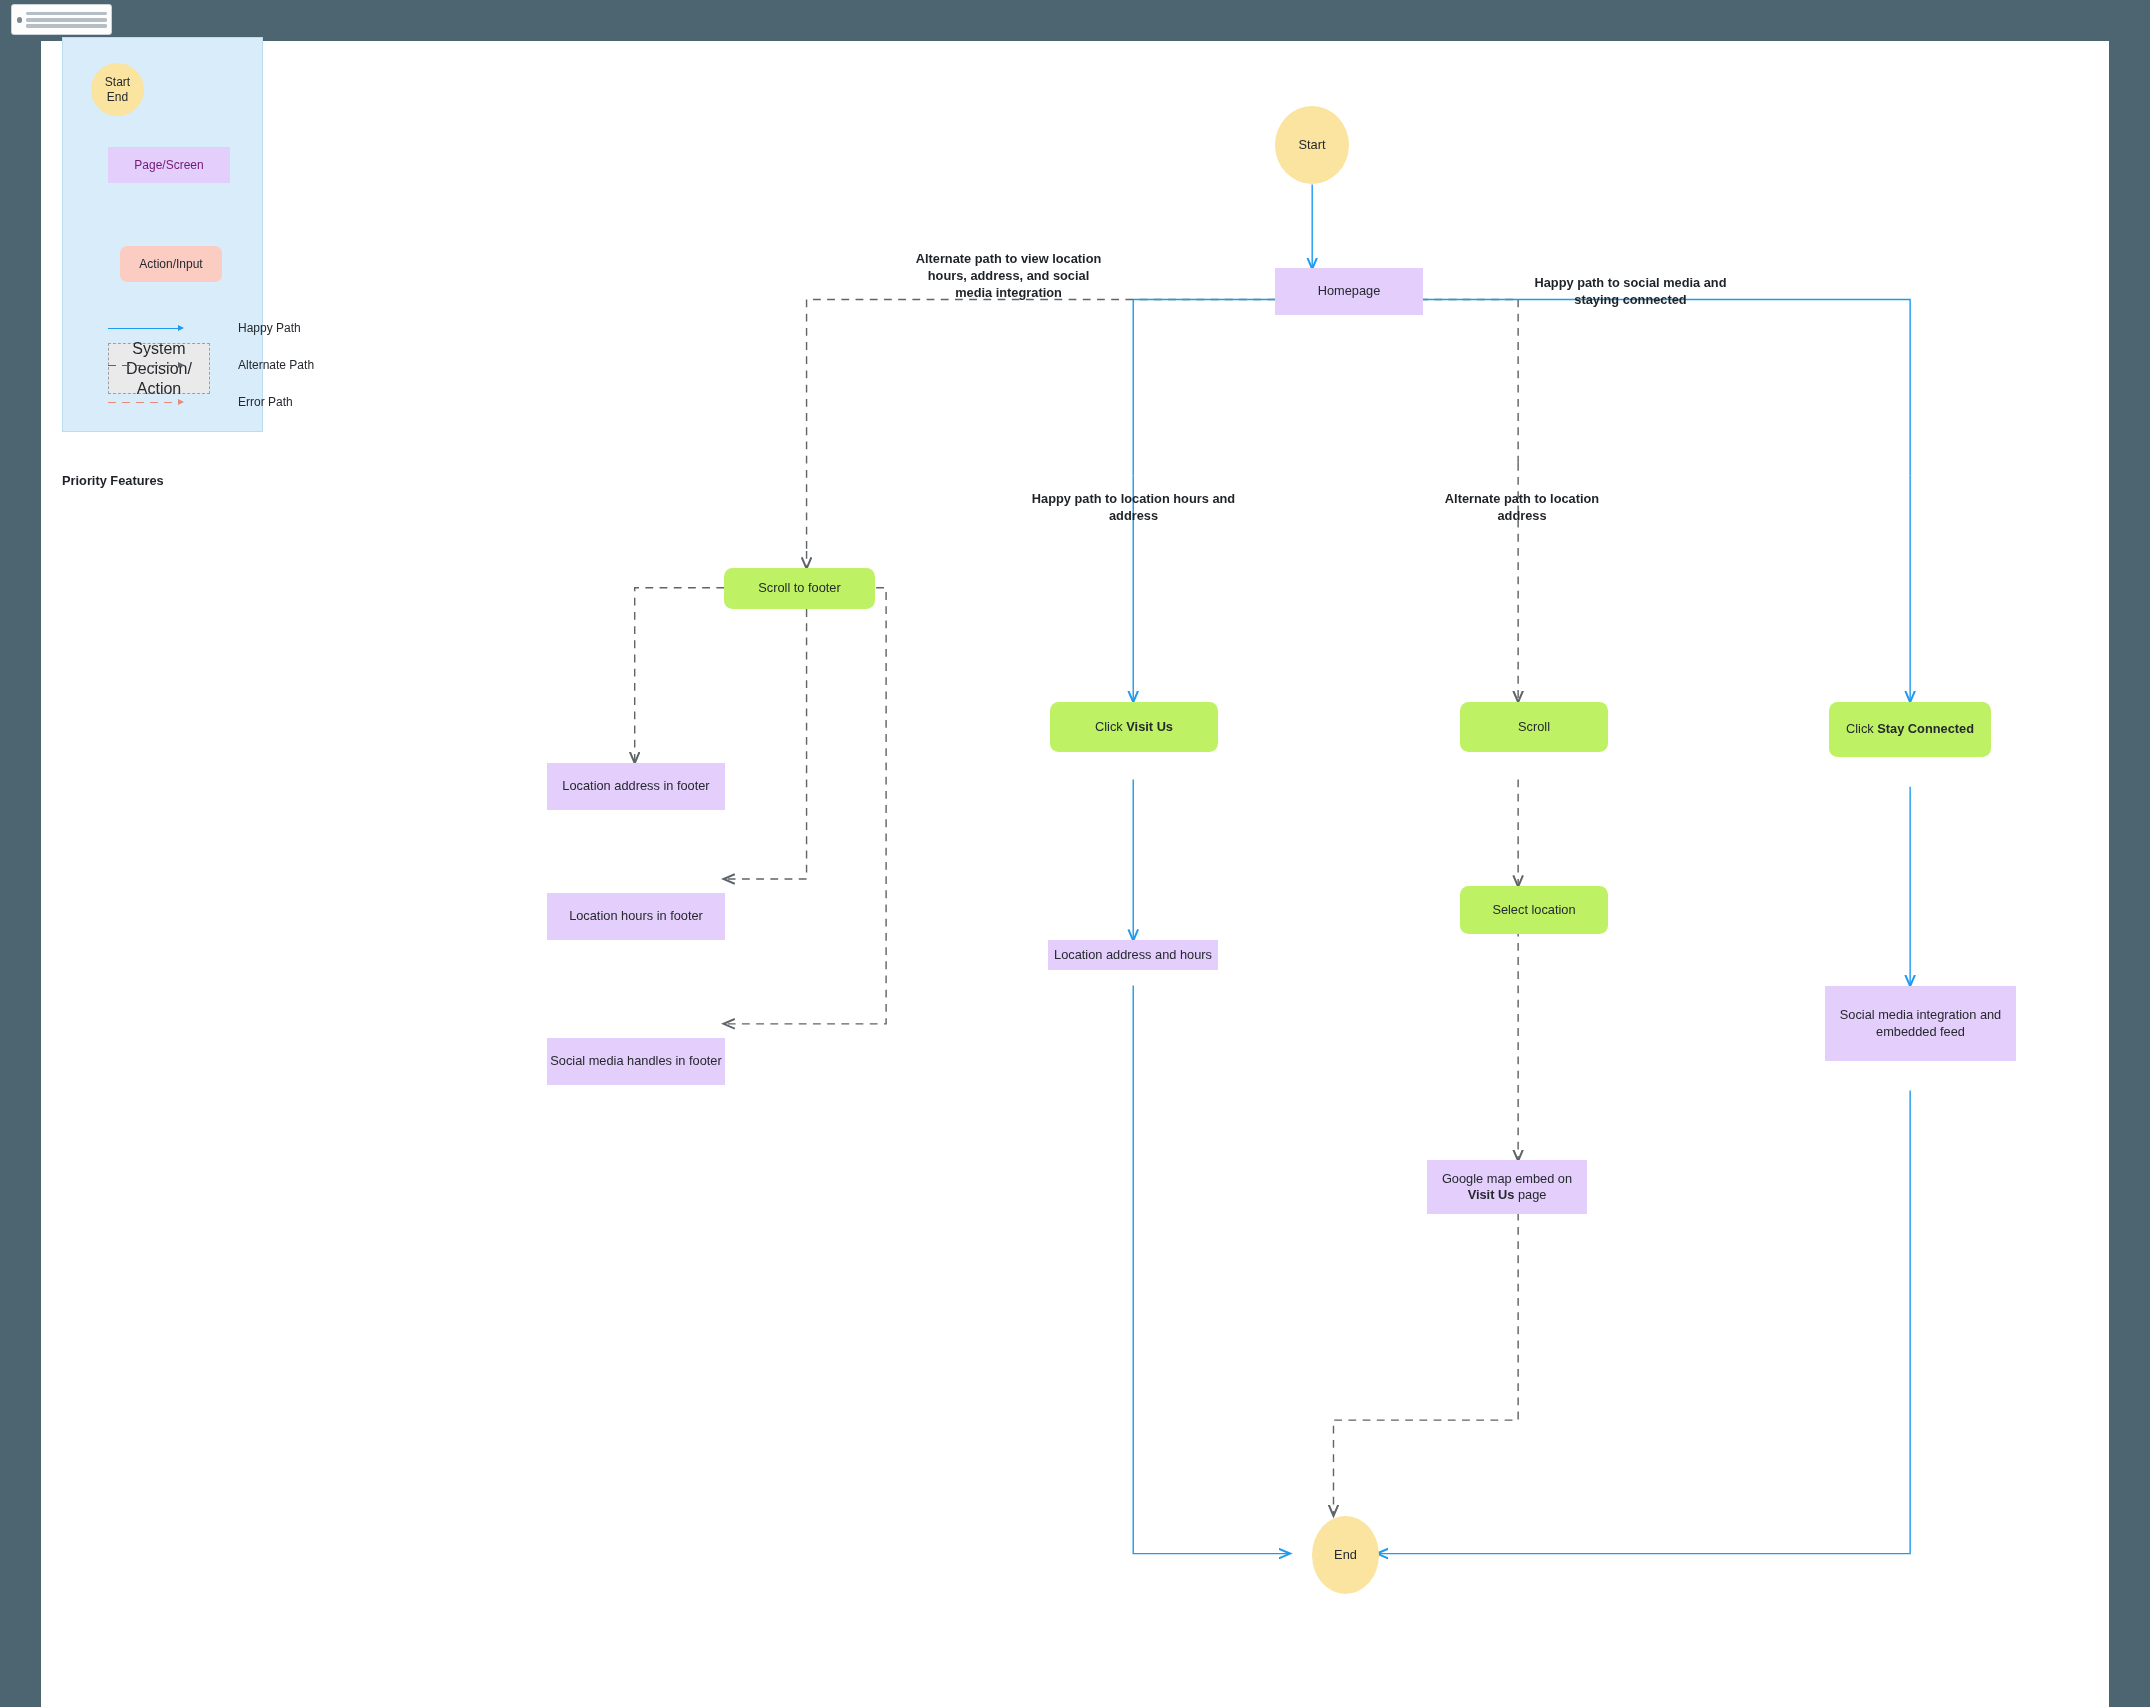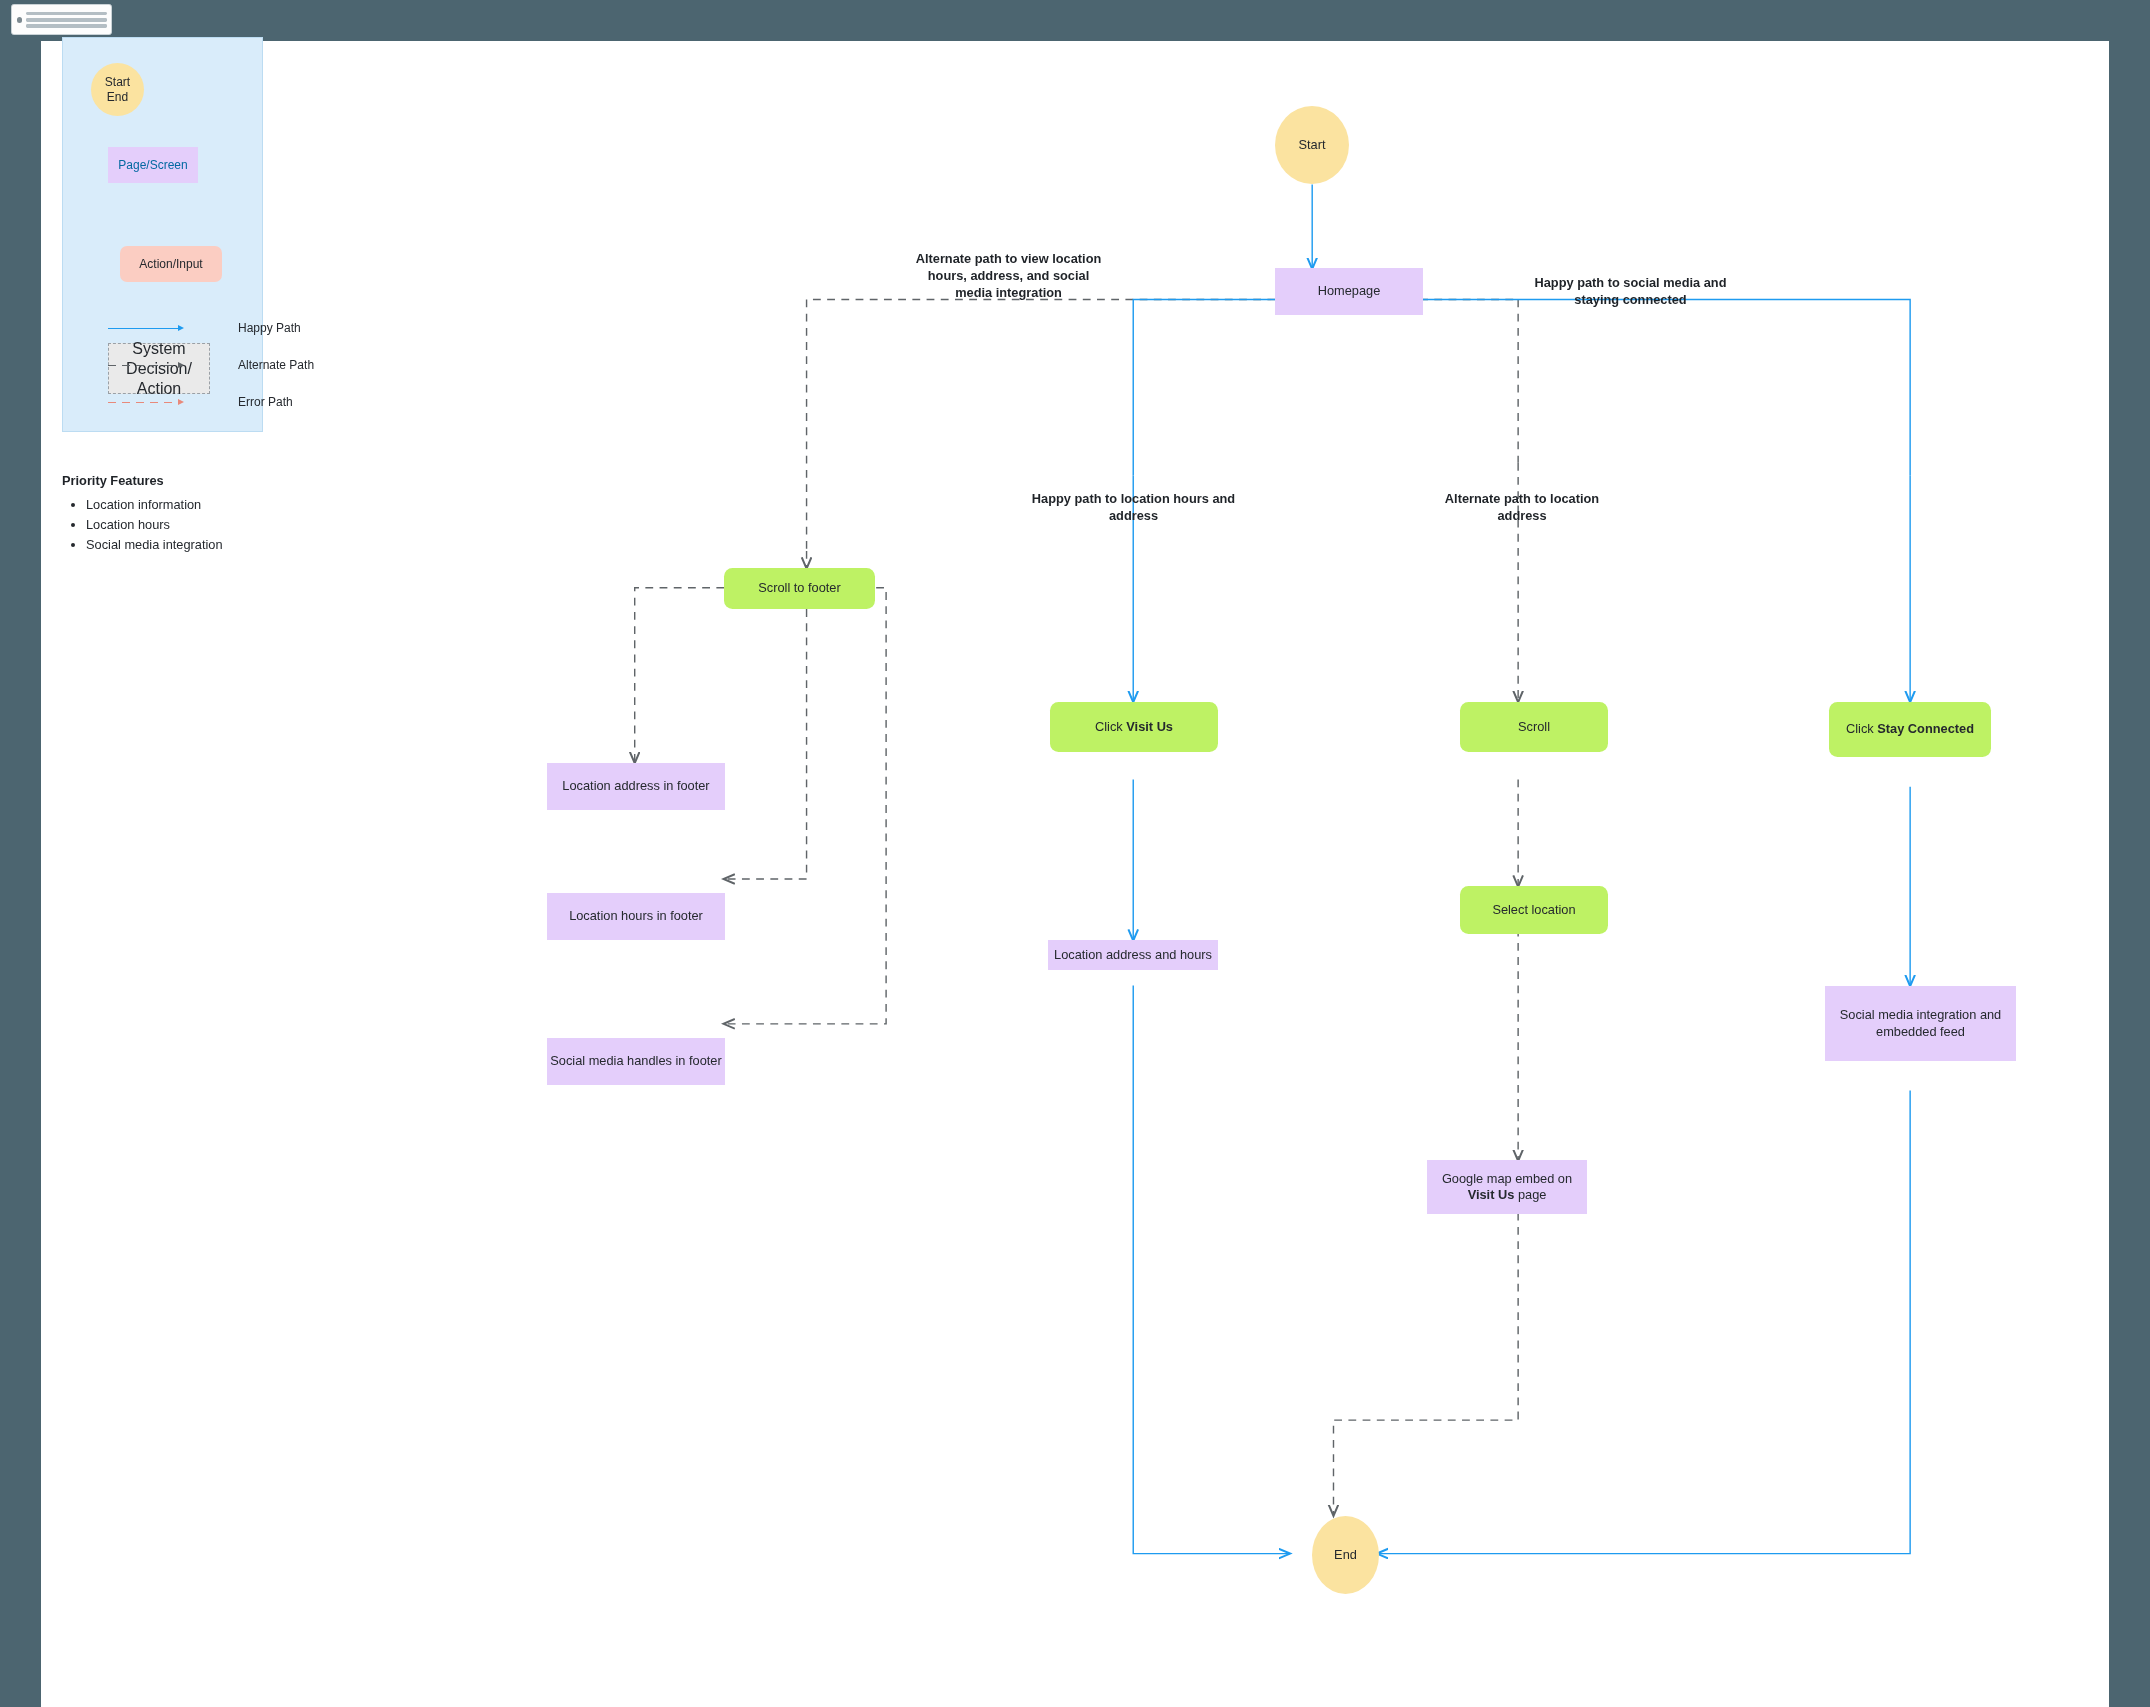--- a/index.html
+++ b/index.html
@@ -37,23 +37,23 @@
   }
   .legend-shape-start {
     position:absolute; left:28px; top:25px;
     width:53px; height:53px; border-radius:50%;
     background:#fbe3a0;
     display:flex; flex-direction:column; align-items:center; justify-content:center;
     font-size:12px; color:#25292e; line-height:1.25;
   }
   .legend-shape-page {
     position:absolute; left:45px; top:109px;
-    width:90px; height:36px; background:#e4cefb;
+    width:122px; height:36px; background:#e4cefb;
     display:flex; align-items:center; justify-content:center;
-    font-size:12px; color:#0369a1;
+    font-size:12px; color:#701a75;
   }
   .legend-shape-action {
     position:absolute; left:45px; top:208px;
     width:102px; height:36px; background:#fbcdc2; border-radius:7px;
     display:flex; align-items:center; justify-content:center;
     font-size:12px; color:#25292e;margin-left:12px;
   }
   .legend-shape-system {
     position:absolute; left:45px; top:305px;
     width:102px; height:51px; background:#eaeaea; border:0.7px dashed #9aa0a6;
@@ -166,25 +166,20 @@
       <span class="lr-label">Alternate Path</span>
     </div>
     <div class="legend-row" style="top:357px;">
       <span class="legend-line" style="color:#e8897a;background:repeating-linear-gradient(to right,#e8897a 0 7.8px,transparent 7.8px 14px);"></span>
       <span class="lr-label">Error Path</span>
     </div>
   </div>
 
   <div id="priority">
     <div class="pf-title">Priority Features</div>
-    <ul>
-      <li>Location information</li>
-      <li>Location hours</li>
-      <li>Social media integration</li>
-    </ul>
   </div>
 
   <div class="node n-term" style="left:1234px; top:65px; width:74px; height:78px;">Start</div>
 
   <div class="node n-page" style="left:1234px; top:227px; width:148px; height:47px;">Homepage</div>
 
   <div class="node n-action" style="left:683px; top:527px; width:151px; height:41px;">Scroll to footer</div>
 
   <div class="node n-page" style="left:506px; top:722px; width:178px; height:47px;">Location address in footer</div>
 

